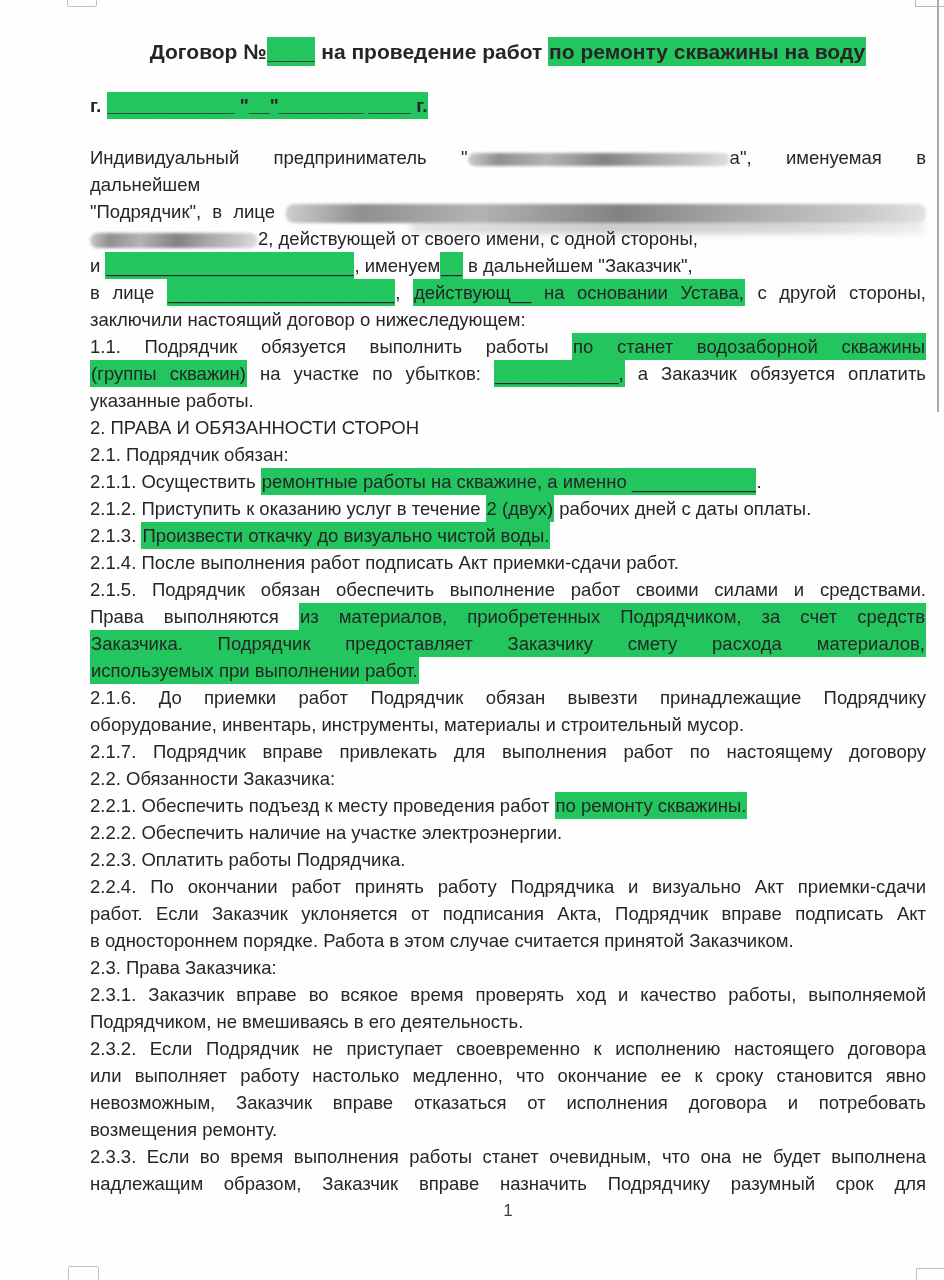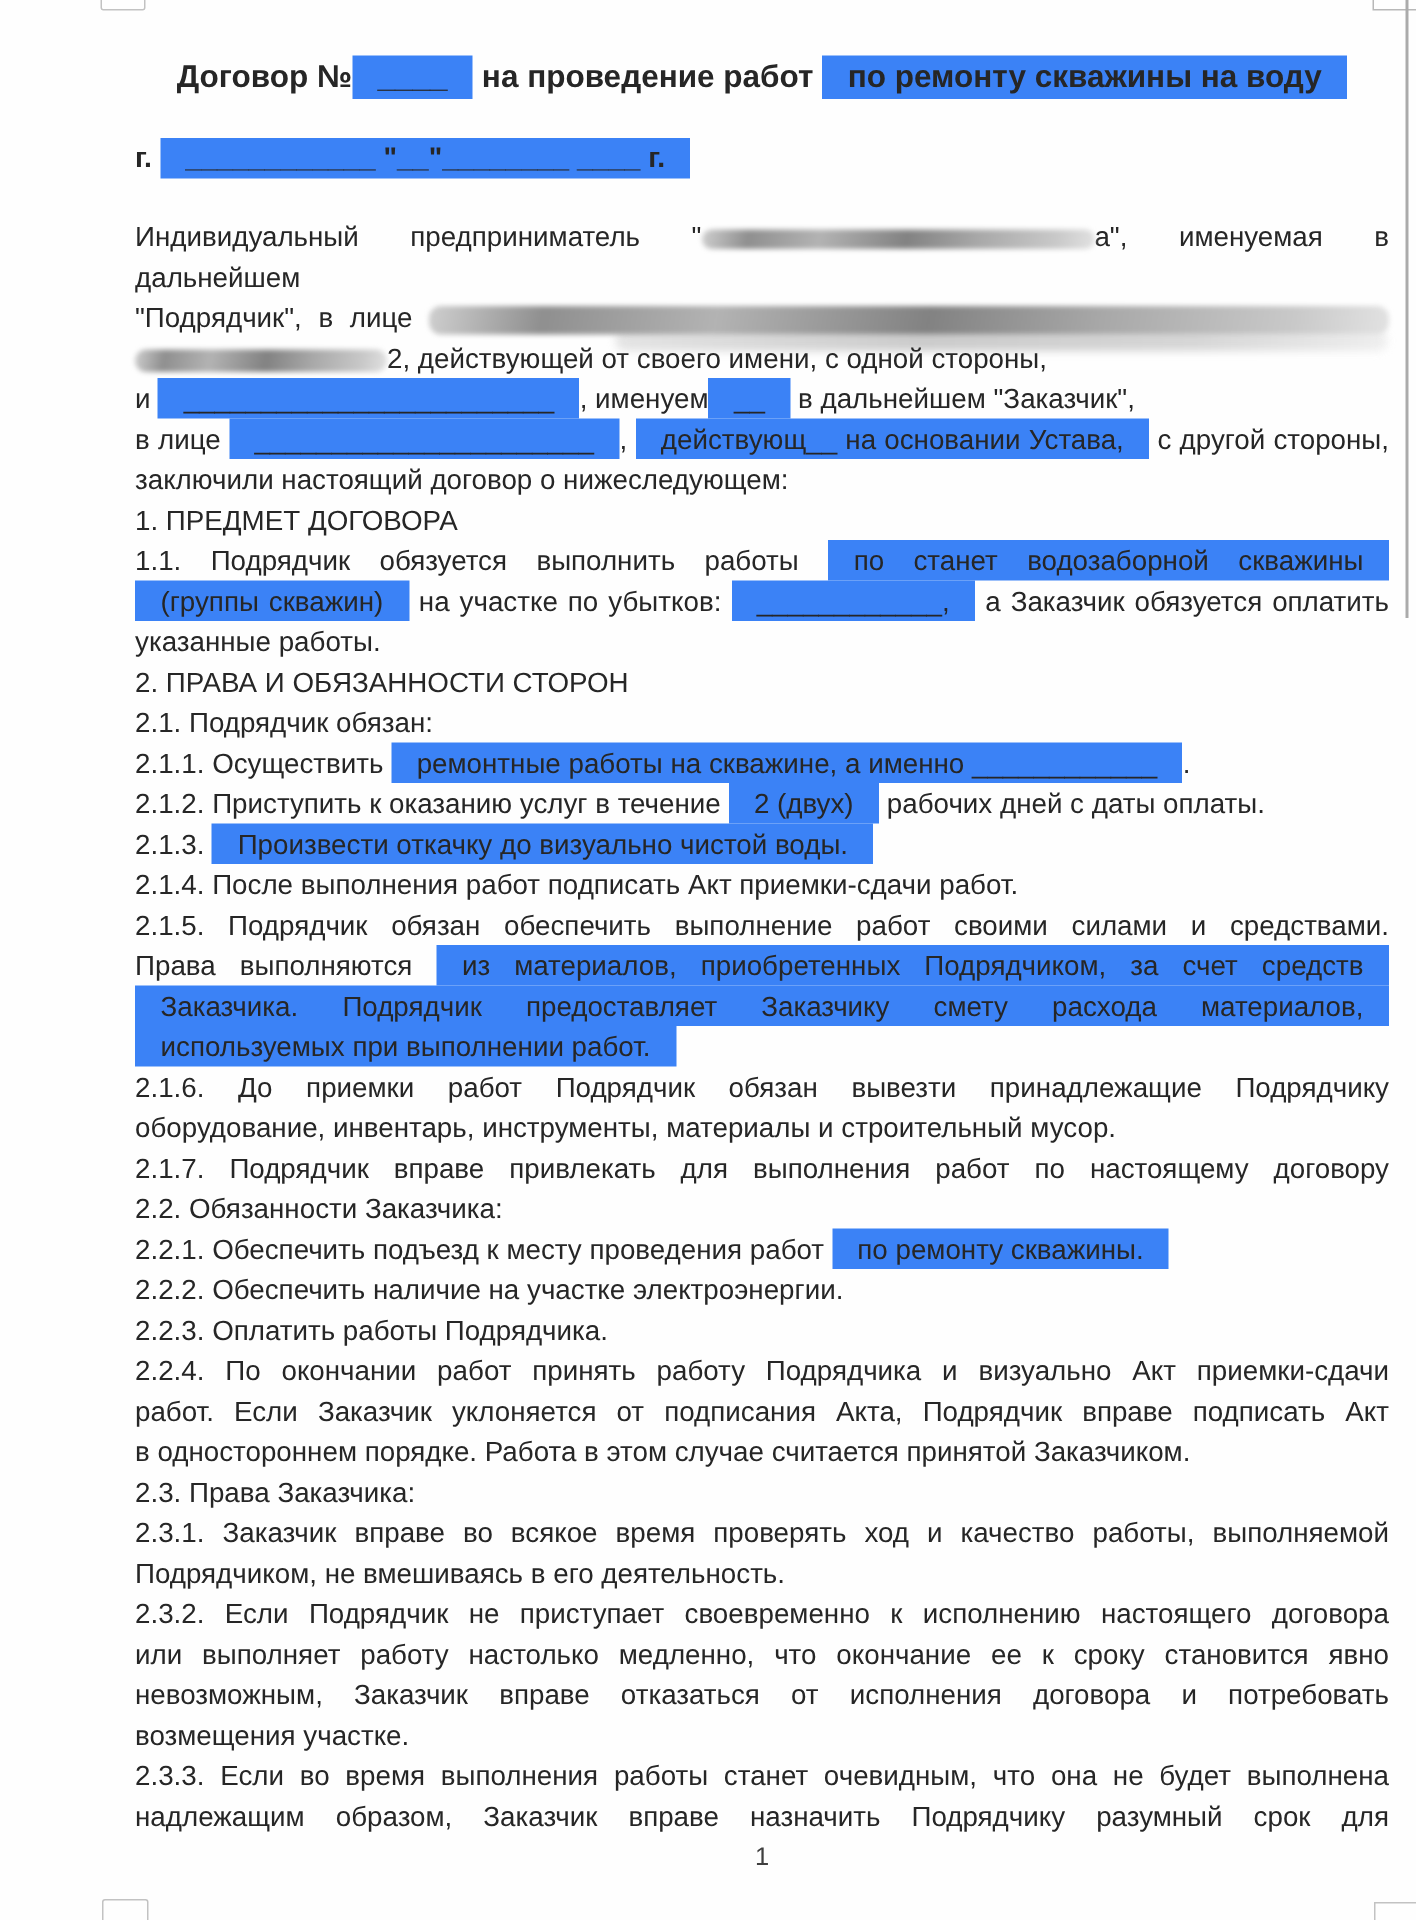--- a/index.html
+++ b/index.html
@@ -11,21 +11,21 @@
   .doc{position:absolute;left:90px;top:38px;width:836px;}
   .para{margin:0;}
   .line{font-size:18.5px;line-height:27px;text-align:justify;}
   .line.full{text-align-last:justify;}
   .title{margin-bottom:26px;}
   .title .line{font-size:21px;font-weight:700;text-align:center;text-align-last:center;line-height:28px;}
   .dateline{margin-bottom:24px;}
   .dateline .line{font-weight:700;font-size:19px;line-height:28px;text-align:left;text-align-last:left;}
   .pagenum{margin-top:4px;}
   .pagenum .line{text-align:center;text-align-last:center;font-size:17px;line-height:20px;color:#3f3f3f;}
-  .hl{background:#3b82f6;padding:3px 17px;}
+  .hl{background:#22c55e;padding:3px 1px;}
   .smudge{
     display:inline-block;vertical-align:middle;border-radius:8px;
     background:linear-gradient(100deg,#cfcfcf,#8f8f8f 12%,#b3b3b3 30%,#828282 52%,#a8a8a8 70%,#c9c9c9 90%,#e2e2e2);
     filter:blur(1.6px);
   }
   .smudge-overlay{
     position:absolute;left:410px;top:220px;width:515px;height:14px;border-radius:7px;
     background:linear-gradient(90deg,#e0e0e0,#c2c2c2 40%,#cfcfcf 75%,#ececec);
     filter:blur(3px);opacity:.85;
   }
@@ -53,21 +53,20 @@
         <div class="line"><span>г. </span><span class="hl">____________ "__"________ ____ г.</span></div>
       </div>
       <div class="para body">
         <div class="line full"><span>Индивидуальный предприниматель "</span><span class="smudge" style="width: 262px; height: 13px;"></span><span>а", именуемая в</span></div>
         <div class="line"><span>дальнейшем</span></div>
         <div class="line full"><span>"Подрядчик", в лице </span><span class="smudge" style="width: 640px; height: 19px;"></span></div>
         <div class="line"><span class="smudge" style="width: 168px; height: 15px;"></span><span>2, действующей от своего имени, с одной стороны,</span></div>
         <div class="line"><span>и </span><span class="hl">________________________</span><span>, именуем</span><span class="hl">__</span><span> в дальнейшем "Заказчик",</span></div>
         <div class="line full"><span>в лице </span><span class="hl">______________________</span><span>, </span><span class="hl">действующ__ на основании Устава,</span><span> с другой стороны,</span></div>
         <div class="line"><span>заключили настоящий договор о нижеследующем:</span></div>
-        <div class="line"><span>1. ПРЕДМЕТ ДОГОВОРА</span></div>
         <div class="line full"><span>1.1. Подрядчик обязуется выполнить работы </span><span class="hl">по станет водозаборной скважины</span></div>
         <div class="line full"><span class="hl">(группы скважин)</span><span> на участке по убытков: </span><span class="hl">____________,</span><span> а Заказчик обязуется оплатить</span></div>
         <div class="line"><span>указанные работы.</span></div>
         <div class="line"><span>2. ПРАВА И ОБЯЗАННОСТИ СТОРОН</span></div>
         <div class="line"><span>2.1. Подрядчик обязан:</span></div>
         <div class="line"><span>2.1.1. Осуществить </span><span class="hl">ремонтные работы на скважине, а именно ____________</span><span>.</span></div>
         <div class="line"><span>2.1.2. Приступить к оказанию услуг в течение </span><span class="hl">2 (двух)</span><span> рабочих дней с даты оплаты.</span></div>
         <div class="line"><span>2.1.3. </span><span class="hl">Произвести откачку до визуально чистой воды.</span></div>
         <div class="line"><span>2.1.4. После выполнения работ подписать Акт приемки-сдачи работ.</span></div>
         <div class="line full"><span>2.1.5. Подрядчик обязан обеспечить выполнение работ своими силами и средствами.</span></div>
@@ -83,21 +82,21 @@
         <div class="line"><span>2.2.3. Оплатить работы Подрядчика.</span></div>
         <div class="line full"><span>2.2.4. По окончании работ принять работу Подрядчика и визуально Акт приемки-сдачи</span></div>
         <div class="line full"><span>работ. Если Заказчик уклоняется от подписания Акта, Подрядчик вправе подписать Акт</span></div>
         <div class="line"><span>в одностороннем порядке. Работа в этом случае считается принятой Заказчиком.</span></div>
         <div class="line"><span>2.3. Права Заказчика:</span></div>
         <div class="line full"><span>2.3.1. Заказчик вправе во всякое время проверять ход и качество работы, выполняемой</span></div>
         <div class="line"><span>Подрядчиком, не вмешиваясь в его деятельность.</span></div>
         <div class="line full"><span>2.3.2. Если Подрядчик не приступает своевременно к исполнению настоящего договора</span></div>
         <div class="line full"><span>или выполняет работу настолько медленно, что окончание ее к сроку становится явно</span></div>
         <div class="line full"><span>невозможным, Заказчик вправе отказаться от исполнения договора и потребовать</span></div>
-        <div class="line"><span>возмещения участке.</span></div>
+        <div class="line"><span>возмещения ремонту.</span></div>
         <div class="line full"><span>2.3.3. Если во время выполнения работы станет очевидным, что она не будет выполнена</span></div>
         <div class="line full"><span>надлежащим образом, Заказчик вправе назначить Подрядчику разумный срок для</span></div>
       </div>
       <div class="para pagenum">
         <div class="line"><span>1</span></div>
       </div>
     </div>
 </div>
 
 </body></html>

